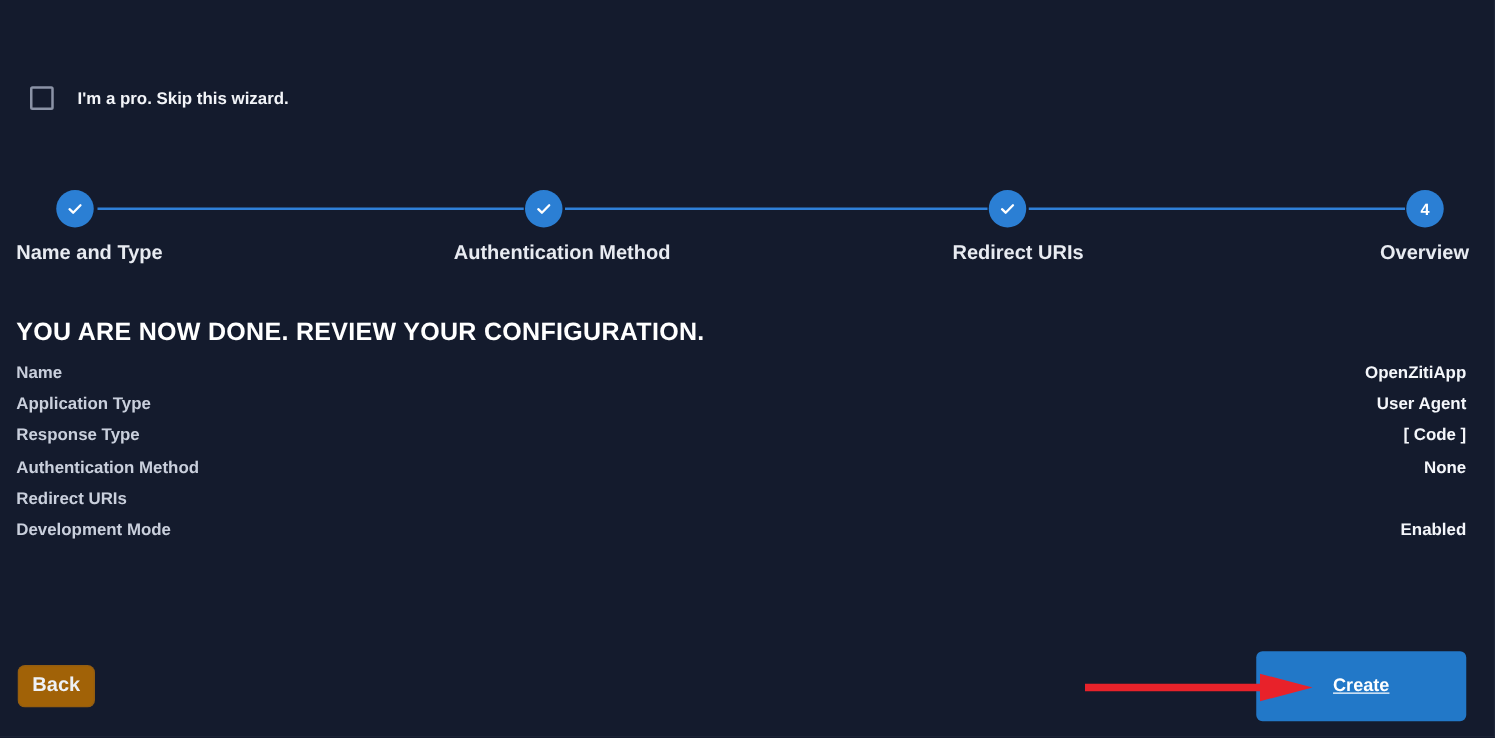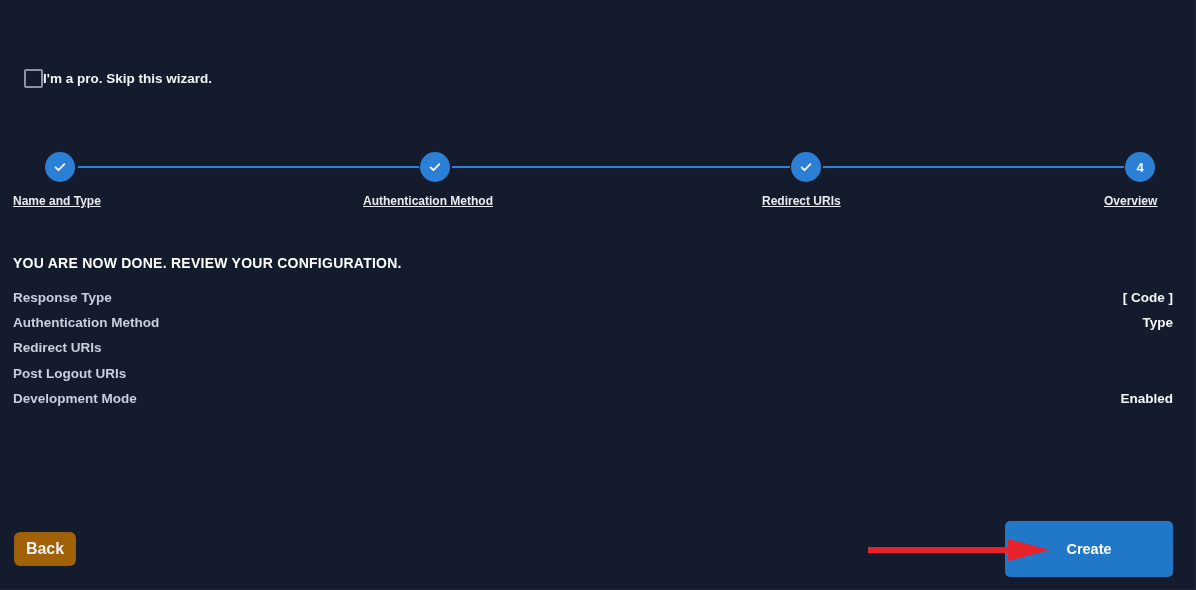--- a/index.html
+++ b/index.html
@@ -31,20 +31,21 @@
     white-space: nowrap;
   }
 
   
   .skip-row {
     position: absolute;
     left: 24px;
     top: 69px;
     display: flex;
     align-items: center;
+    gap: 19px;
   }
   .checkbox {
     width: 19px;
     height: 19px;
     border: 2px solid #8b93a6;
     border-radius: 2px;
     background: transparent;
     cursor: pointer;
     flex: 0 0 auto;
   }
@@ -93,41 +94,40 @@
   }
   .step-num {
     font-size: 13px;
     font-weight: 700;
     color: #ffffff;
     line-height: 1;
   }
   .step-label {
     position: absolute;
     top: 42px;
-    font-size: 12px;
+    font-size: 16px;
     font-weight: 600;
     color: #e8ebf1;
     white-space: nowrap;
-    text-decoration: underline;
   }
   .step-label.l1 { left: 13px; }
   .step-label.l2 { left: 363px; }
   .step-label.l3 { left: 762px; }
   .step-label.l4 { left: 1104px; }
 
   .line-a { left: 78px;  width: 341px; }
   .line-b { left: 452px; width: 338px; }
   .line-c { left: 823px; width: 301px; }
 
   
   .review-heading {
     position: absolute;
     left: 13px;
     top: 255px;
-    font-size: 14px;
+    font-size: 20px;
     font-weight: 700;
     color: #ffffff;
     letter-spacing: 0.25px;
     white-space: nowrap;
   }
 
   .summary {
     position: absolute;
     left: 13px;
     top: 290px;
@@ -181,20 +181,21 @@
     border-radius: 5px;
     background: #2278c8;
     color: #ffffff;
     font-size: 14.5px;
     font-weight: 600;
     font-family: "Liberation Sans", sans-serif;
     cursor: pointer;
     display: flex;
     align-items: center;
     justify-content: center;
+    text-decoration: underline;
   }
 
   
   .annot-arrow {
     position: absolute;
     left: 868px;
     top: 535px;
     width: 182px;
     height: 30px;
     pointer-events: none;
@@ -238,33 +239,37 @@
     <div class="step-label l1">Name and Type</div>
     <div class="step-label l2">Authentication Method</div>
     <div class="step-label l3">Redirect URIs</div>
     <div class="step-label l4">Overview</div>
   </div>
 
   <div class="review-heading">YOU ARE NOW DONE. REVIEW YOUR CONFIGURATION.</div>
 
   <div class="summary">
     <div class="summary-row">
+      <span class="summary-key">Name</span>
+      <span class="summary-val">OpenZitiApp</span>
+    </div>
+    <div class="summary-row">
+      <span class="summary-key">Application Type</span>
+      <span class="summary-val">User Agent</span>
+    </div>
+    <div class="summary-row">
       <span class="summary-key">Response Type</span>
       <span class="summary-val">[ Code ]</span>
     </div>
     <div class="summary-row">
       <span class="summary-key">Authentication Method</span>
-      <span class="summary-val">Type</span>
+      <span class="summary-val">None</span>
     </div>
     <div class="summary-row">
       <span class="summary-key">Redirect URIs</span>
-    </div>
-    <div class="summary-row">
-      <span class="summary-key">Post Logout URIs</span>
-      <span class="summary-val"></span>
     </div>
     <div class="summary-row">
       <span class="summary-key">Development Mode</span>
       <span class="summary-val">Enabled</span>
     </div>
   </div>
 
   <button class="btn-back">Back</button>
   <button class="btn-create">Create</button>
 

